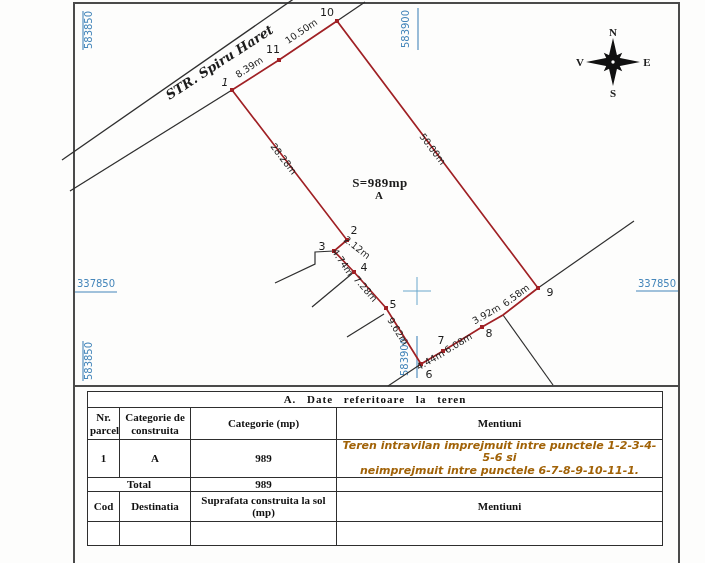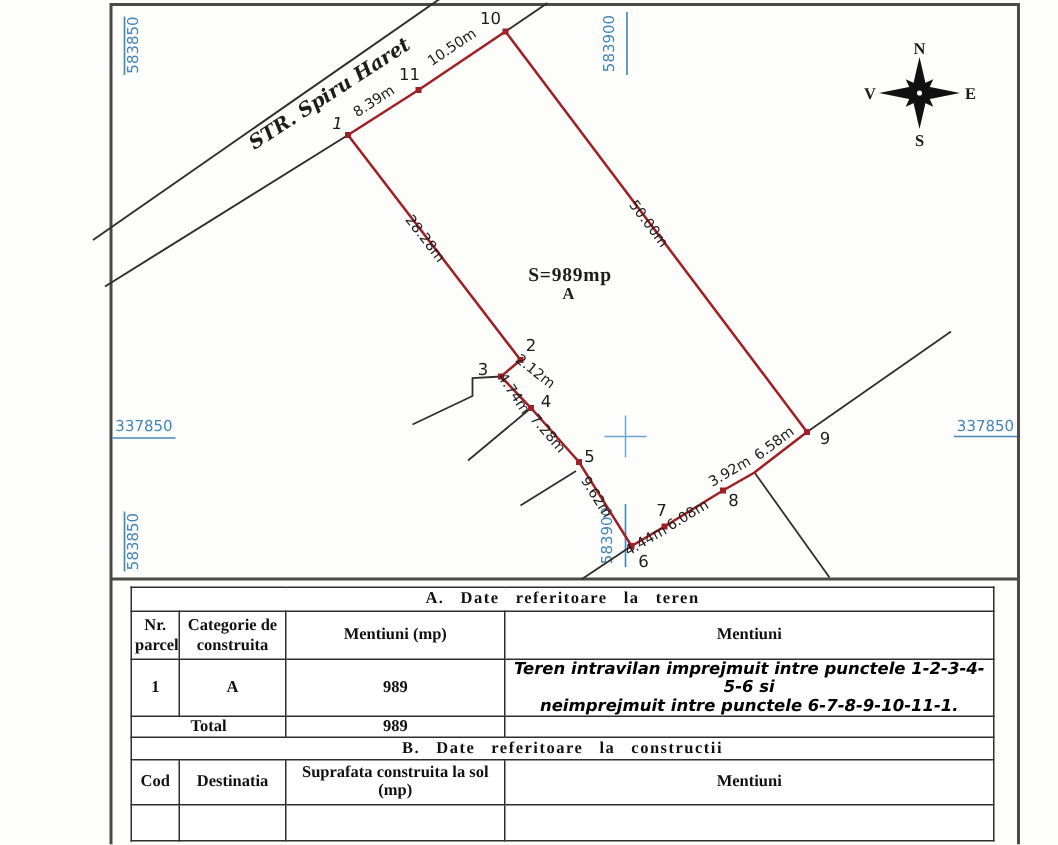--- a/index.html
+++ b/index.html
@@ -30,21 +30,21 @@
   td.title-row{height:15px;font-size:12.5px;letter-spacing:1px;word-spacing:7px;}
   tr.head-a td{height:31px;margin-top:16px;}
   tr.data-a td{height:30px;}
   tr.total-a td{height:13px;}
   td.b-title{height:14px;font-size:12.5px;letter-spacing:1px;word-spacing:7px;}
   tr.head-b td{height:29px;}
   tr.empty-b td{height:23px;}
   td.mentions{
     text-align:left;font-weight:normal;font-style:italic;
     font-size:10.5px;font-family:"DejaVu Sans",sans-serif;
-    padding:2px 6px;line-height:1.35;color:#000000;
+    padding:2px 6px;line-height:1.35;color:#a16207;
   }
 </style>
 </head>
 <body>
 
 <svg width="705" height="563" viewBox="0 0 705 563">
 
   <path d="M74,563 L74,3 L679,3 L679,563" fill="none" stroke="#4a4a4a" stroke-width="2"></path>
   <line x1="74" y1="386" x2="679" y2="386" stroke="#4a4a4a" stroke-width="2"></line>
 
@@ -150,37 +150,34 @@
   </colgroup>
   <tbody>
       <tr>
     <td class="title-row" colspan="4">A. Date referitoare la teren</td>
   </tr>
   <tr class="head-a">
     <td>Nr.
 parcela</td>
     <td>Categorie de
 construita</td>
-    <td>Mentiuni (mp)</td>
+    <td>Categorie (mp)</td>
     <td>Mentiuni</td>
   </tr>
   <tr class="data-a">
     <td>1</td>
     <td>A</td>
     <td>989</td>
     <td class="mentions">Teren intravilan imprejmuit intre punctele 1-2-3-4-5-6 si
 neimprejmuit intre punctele 6-7-8-9-10-11-1.</td>
   </tr>
   <tr class="total-a">
     <td colspan="2">Total</td>
     <td>989</td>
     <td></td>
-  </tr>
-  <tr>
-    <td class="b-title" colspan="4">B. Date referitoare la constructii</td>
   </tr>
   <tr class="head-b">
     <td>Cod</td>
     <td>Destinatia</td>
     <td>Suprafata construita la sol
 (mp)</td>
     <td>Mentiuni</td>
   </tr>
   <tr class="empty-b">
     <td></td>

